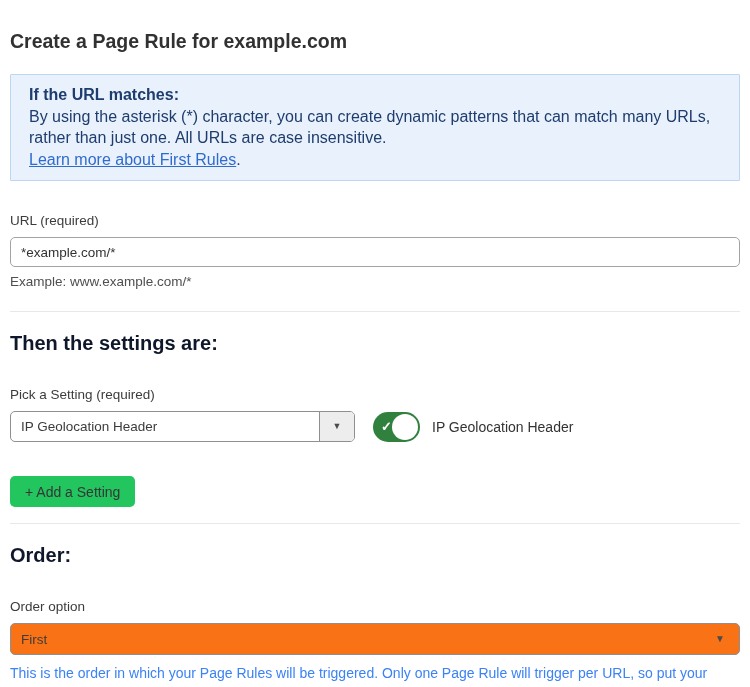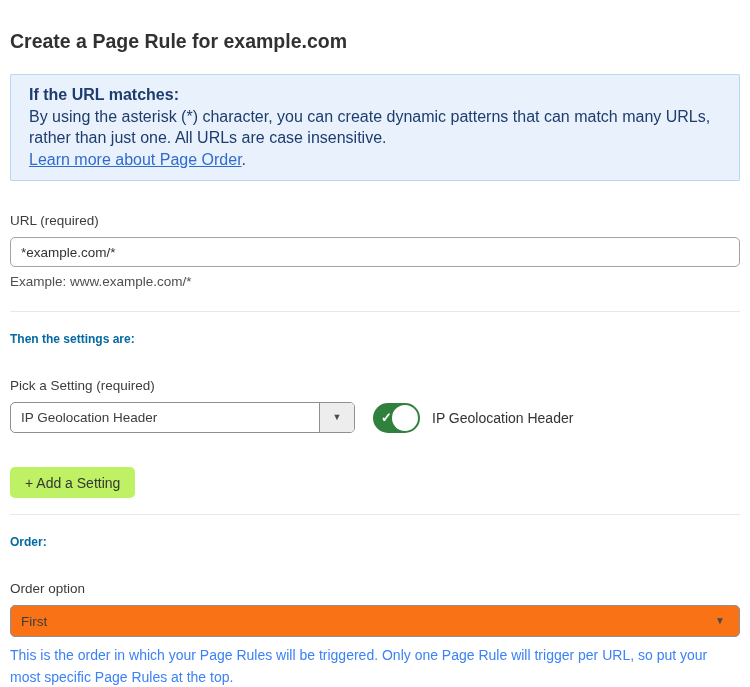--- a/index.html
+++ b/index.html
@@ -65,23 +65,23 @@
     outline: none;
   }
 
   .divider {
     border: none;
     border-top: 1px solid #e8e8e8;
     margin-top: 22px;
   }
 
   .section-heading {
-    font-size: 12px;
+    font-size: 20px;
     font-weight: bold;
-    color: #0369a1;
+    color: #0f172a;
     margin-top: 20px;
   }
 
   
   .setting-row {
     margin-top: 9px;
     display: flex;
     align-items: center;
   }
   .setting-picker {
@@ -159,21 +159,21 @@
     align-items: center;
     justify-content: center;
     height: 31px;
     border: none;
     border-radius: 5px;
     font-family: "Liberation Sans", sans-serif;
     font-size: 14px;
     cursor: pointer;
   }
   .btn-secondary {
-    background: #bef264;
+    background: #22c55e;
     color: #363636;
     padding: 0 16px;
   }
   .add-setting-btn { margin-top: 34px; padding: 0 15px; }
 
   
   .order-select {
     position: relative;
     margin-top: 9px;
     width: 100%;
@@ -206,21 +206,21 @@
 </head>
 <body>
 
 <div class="page">
 
   <h1 class="page-title">Create a Page Rule for example.com</h1>
 
   <div class="info-box">
     <div class="info-heading">If the URL matches:</div>
     <div class="info-body">By using the asterisk (*) character, you can create dynamic patterns that can match many URLs, rather than just one. All URLs are case insensitive.</div>
-    <div><a class="info-link">Learn more about Page Order</a><span class="info-link-suffix">.</span></div>
+    <div><a class="info-link">Learn more about First Rules</a><span class="info-link-suffix">.</span></div>
   </div>
 
   <div class="field-label">URL (required)</div>
   <input class="text-input" type="text" value="*example.com/*" style="">
   <div class="helper-text">Example: www.example.com/*</div>
 
   <hr class="divider">
 
   <div class="section-heading">Then the settings are:</div>
 

